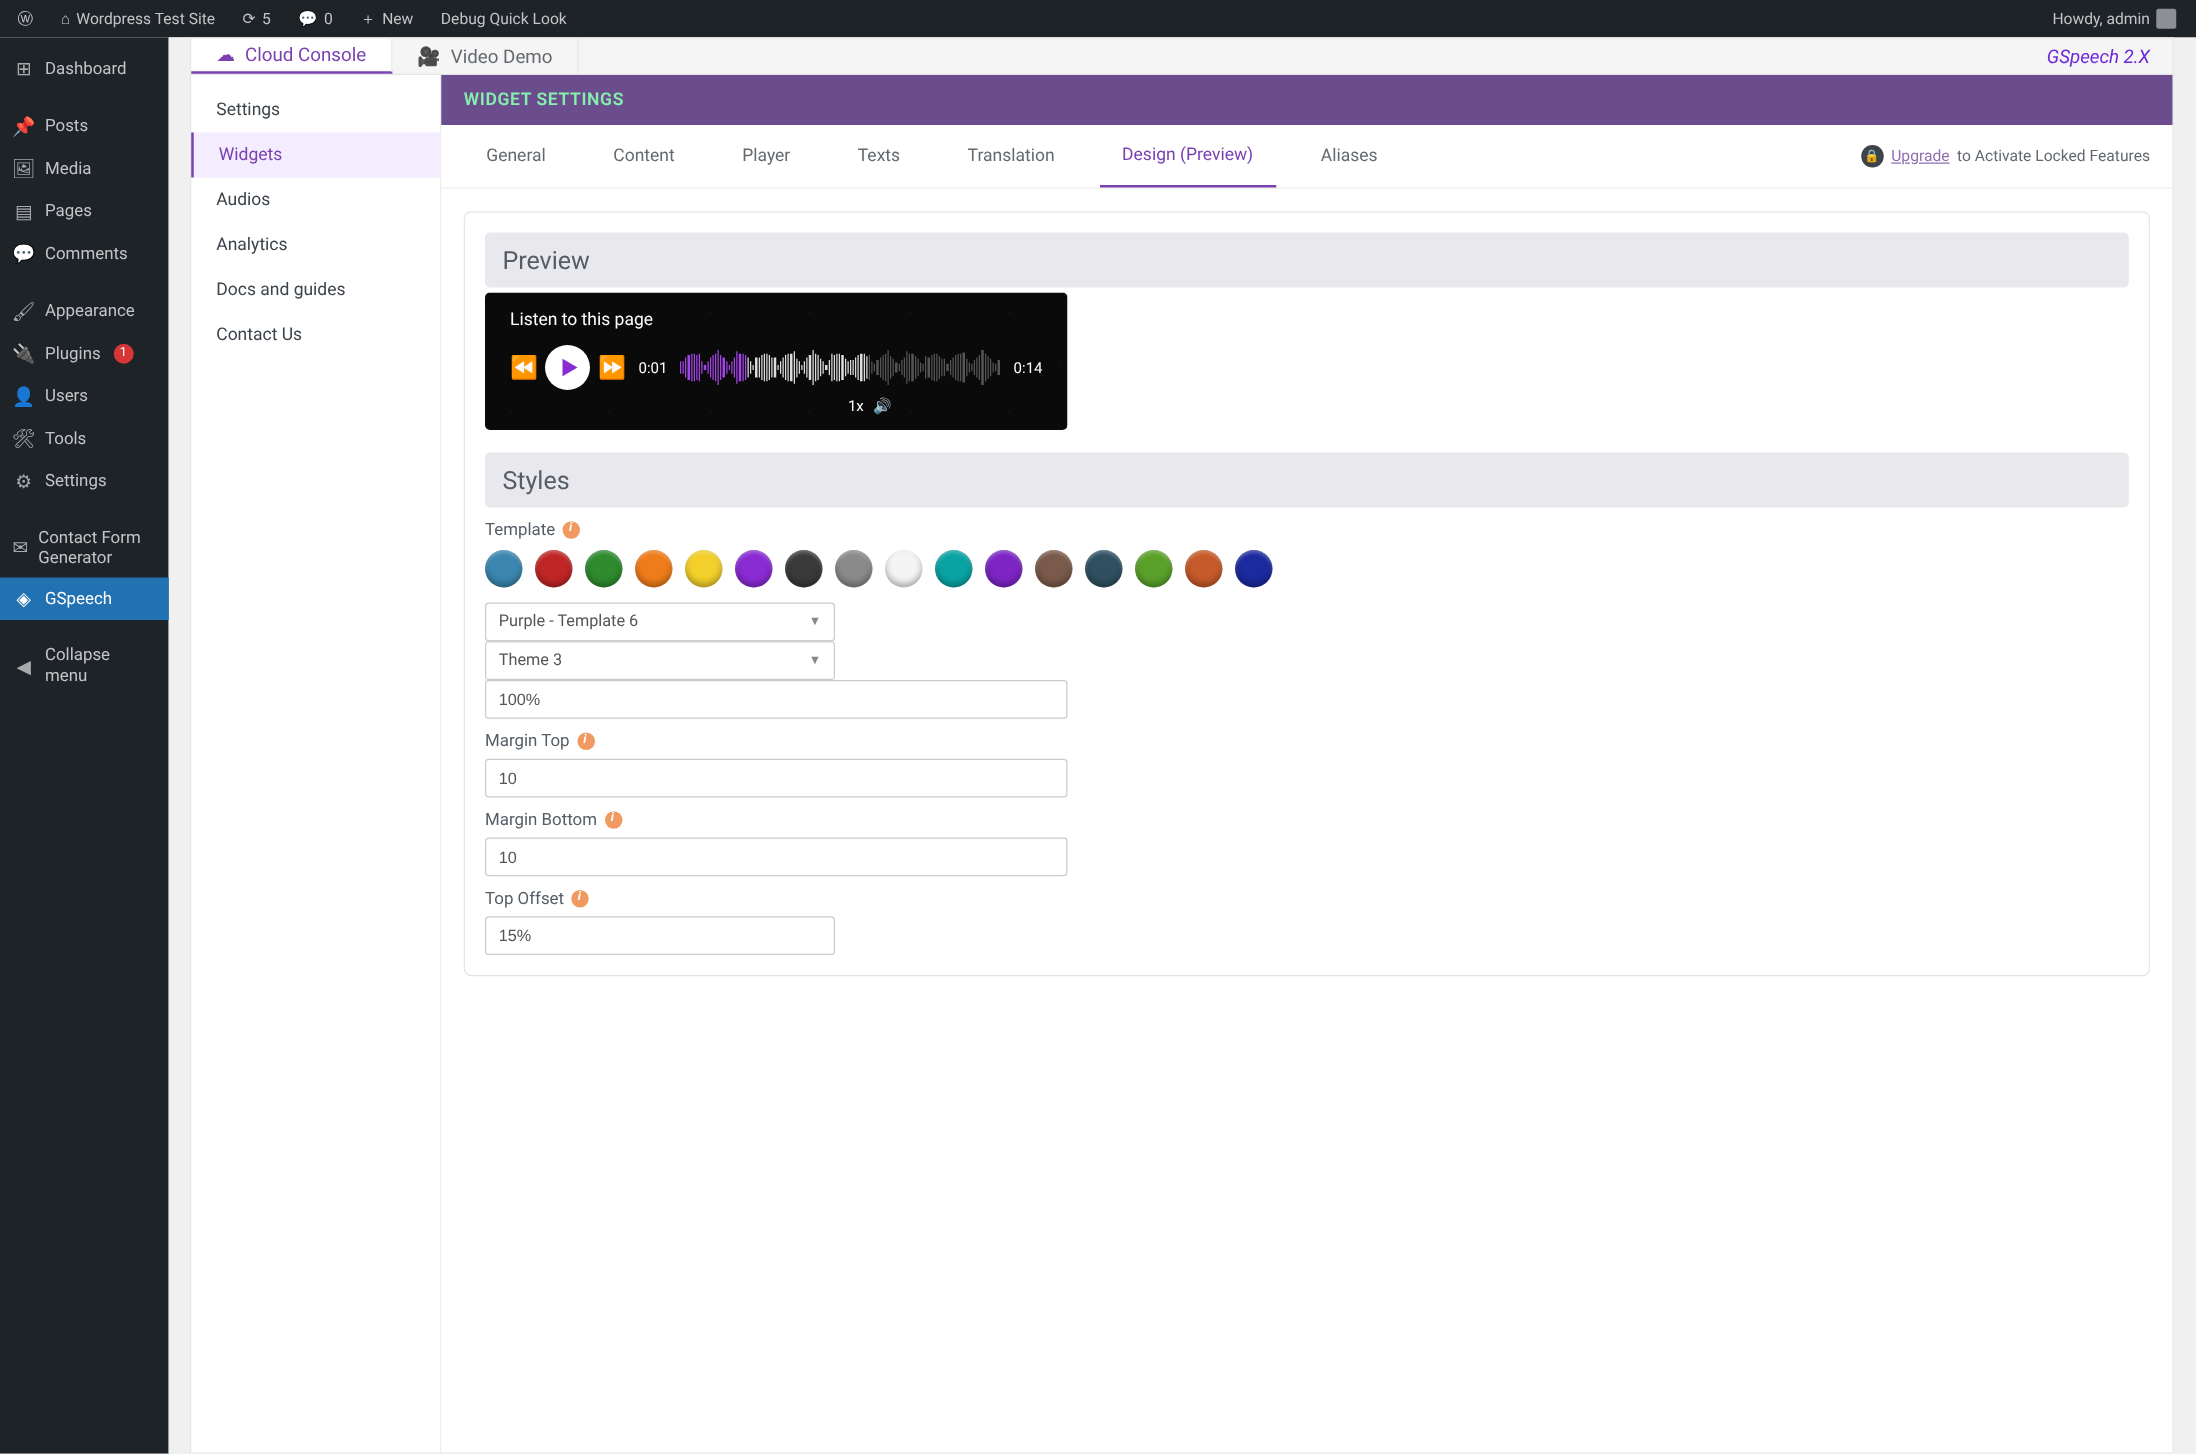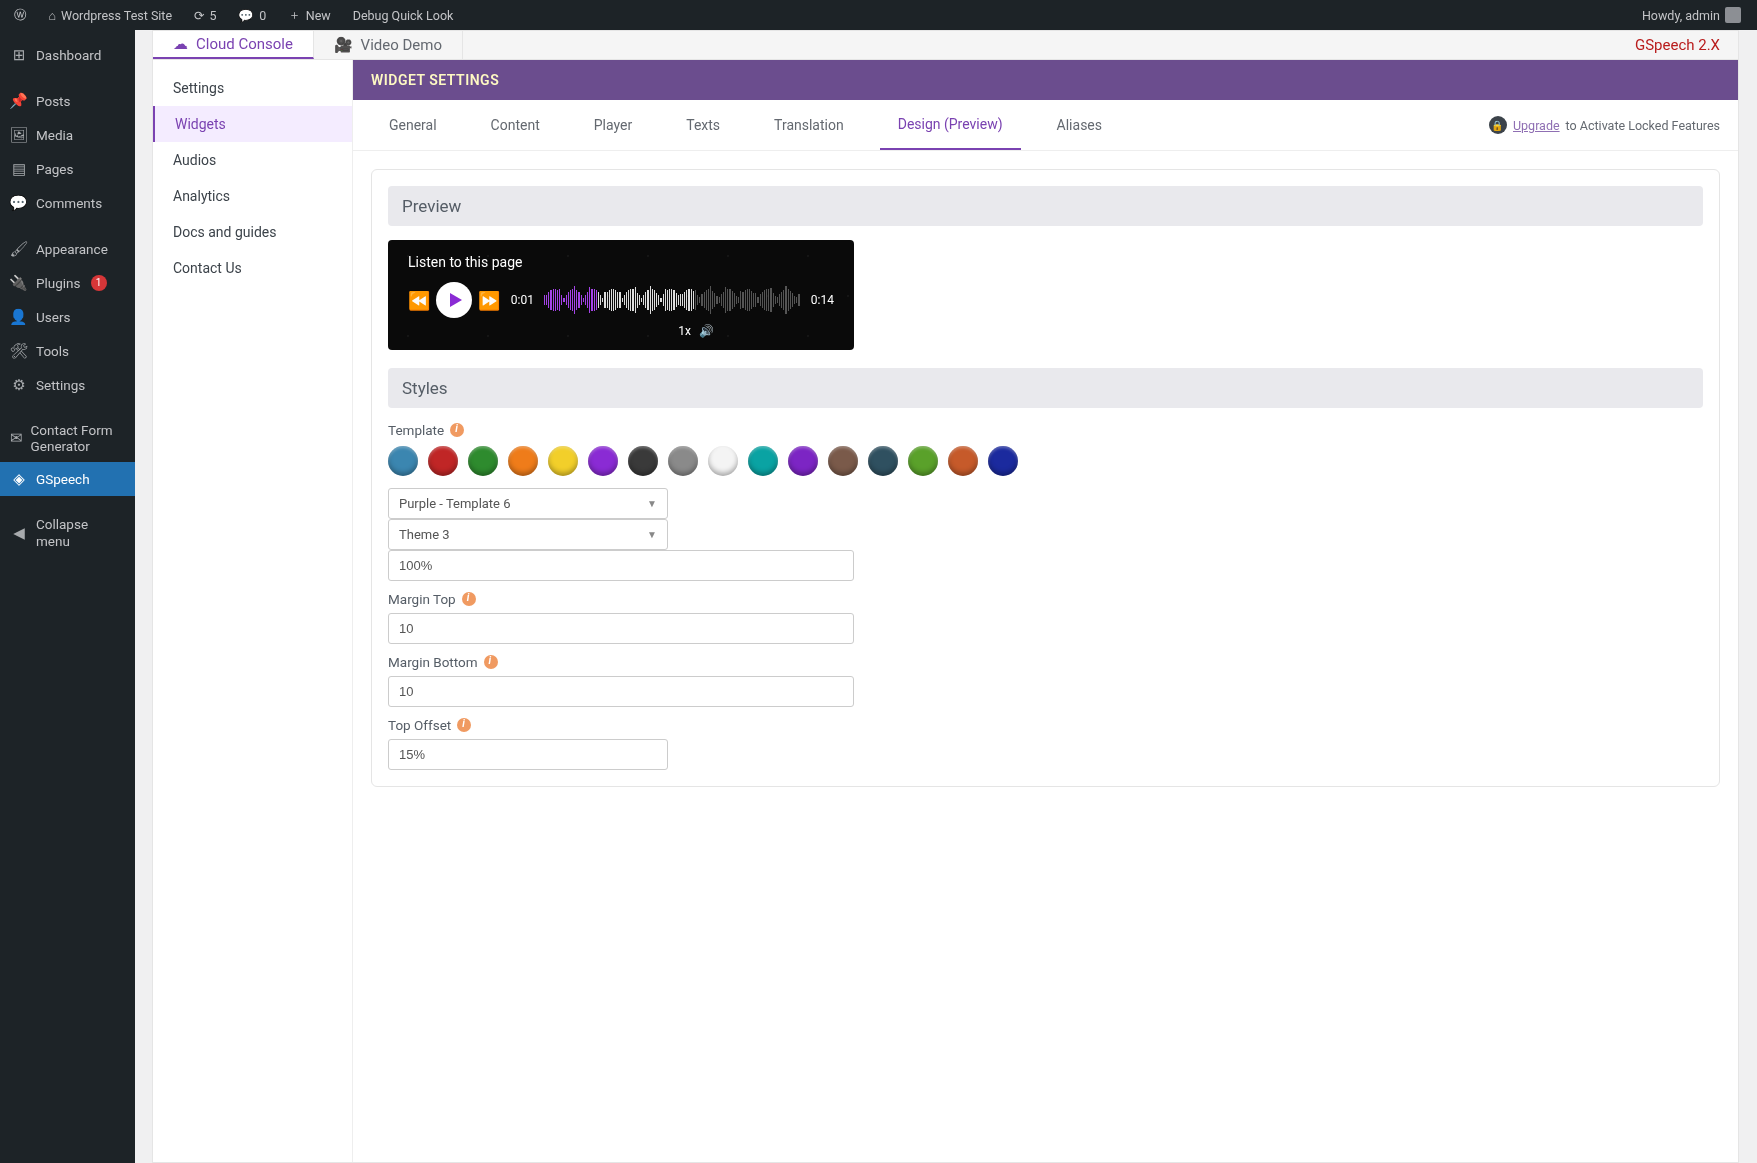--- a/index.html
+++ b/index.html
@@ -21,36 +21,36 @@
   .wpsidebar .mi.active::after { content: ""; position: absolute; right: -5px; top: 50%; margin-top: -5px; border: 5px solid transparent; border-right-color: #f0f0f1; }
   .wpsidebar .spacer { height: 12px; }
   .badge { background: #d63638; color: #fff; border-radius: 9px; min-width: 16px; height: 16px; display: inline-flex; align-items: center; justify-content: center; font-size: 10px; padding: 0 4px; margin-left: 2px; }
   
   .main { flex: 1; display: flex; flex-direction: column; background: #f0f0f1; border-left: 17px solid #f0f0f1; }
   .pluginbody { display: flex; flex: 1; background: #fff; border: 1px solid #e5e5e5; border-top: none; margin-right: 18px; }
   .topstrip { display: flex; height: 30px; align-items: stretch; margin-right: 18px; background: #f5f5f5; border: 1px solid #e5e5e5; }
   .tabbtn { display: flex; align-items: center; gap: 8px; padding: 0 20px; font-size: 15px; color: #646970; border-right: 1px solid #e5e5e5; cursor: pointer; }
   .tabbtn.active { color: #7a42b1; border-bottom: 2px solid #7a42b1; background: #fff; }
   .topstrip .spacer2 { flex: 1; }
-  .gversion { display: flex; align-items: center; padding: 0 18px; color: #b91c1c; font-size: 15px; }
+  .gversion { display: flex; align-items: center; padding: 0 18px; color: #6d28d9; font-style: italic; font-size: 15px; }
   
   .gsmenu { width: 200px; border-right: 1px solid #eee; padding-top: 10px; }
   .gsmenu .gi { padding: 10px 20px; font-size: 14px; color: #3c434a; cursor: pointer; }
   .gsmenu .gi.active { background: #f4ecff; color: #7a42b1; border-left: 2px solid #7a42b1; }
   
   .gcontent { flex: 1; }
-  .bartitle { background: #6b4d8e; color: #fef9c3; font-weight: 600; letter-spacing: .5px; padding: 12px 18px; font-size: 14px; }
+  .bartitle { background: #6b4d8e; color: #86efac; font-weight: 600; letter-spacing: .5px; padding: 12px 18px; font-size: 14px; }
   .innertabs { display: flex; align-items: center; padding: 0 18px; border-bottom: 1px solid #eee; font-size: 14px; gap: 18px; }
   .innertabs .t { padding: 16px 18px; color: #646970; cursor: pointer; }
   .innertabs .t.active { color: #7a42b1; border-bottom: 2px solid #7a42b1; }
   .innertabs .pushr { margin-left: auto; font-size: 12.5px; color: #646970; display: flex; align-items: center; gap: 6px; }
   .lockic { width: 18px; height: 18px; border-radius: 50%; background: #3c434a; color: #fff; display: inline-flex; align-items: center; justify-content: center; font-size: 10px; }
   .innertabs .pushr a { color: #8f6fb3; text-decoration: underline; cursor: pointer; }
   .panel { margin: 18px; border: 1px solid #e5e5e5; border-radius: 6px; padding: 16px; }
-  .sectionhdr { background: #e9e9ed; border-radius: 4px; padding: 10px 14px; font-size: 17px; color: #555d66; margin-bottom: 14px; }
+  .sectionhdr { background: #e9e9ed; border-radius: 4px; padding: 10px 14px; font-size: 20px; color: #555d66; margin-bottom: 4px; }
   
   .player { background: #0a0a0a; border-radius: 4px; padding: 14px 20px 12px; width: 466px; color: #fff; background-image: radial-gradient(circle at 25% 20%, rgba(80,80,80,0.15) 1px, transparent 1px), radial-gradient(circle at 75% 70%, rgba(80,80,80,0.15) 1px, transparent 1px); background-size: 80px 80px; }
   .player .ptitle { font-size: 14px; margin-bottom: 12px; }
   .playerrow { display: flex; align-items: center; gap: 10px; font-size: 12px; }
   .ctrlbtns { display: flex; align-items: center; gap: 6px; }
   .play { width: 36px; height: 36px; border-radius: 50%; background: #fff; display: flex; align-items: center; justify-content: center; }
   .play::before { content: ""; border-left: 12px solid #8a2bd4; border-top: 7px solid transparent; border-bottom: 7px solid transparent; margin-left: 3px; }
   .wave { flex: 1; height: 28px; display: flex; align-items: center; gap: 1px; overflow: hidden; }
   .wave span { width: 2px; background: #555; display: inline-block; }
   .playerfoot { display: flex; justify-content: flex-end; align-items: center; gap: 8px; margin-top: 6px; font-size: 12px; padding-right: 120px; }

